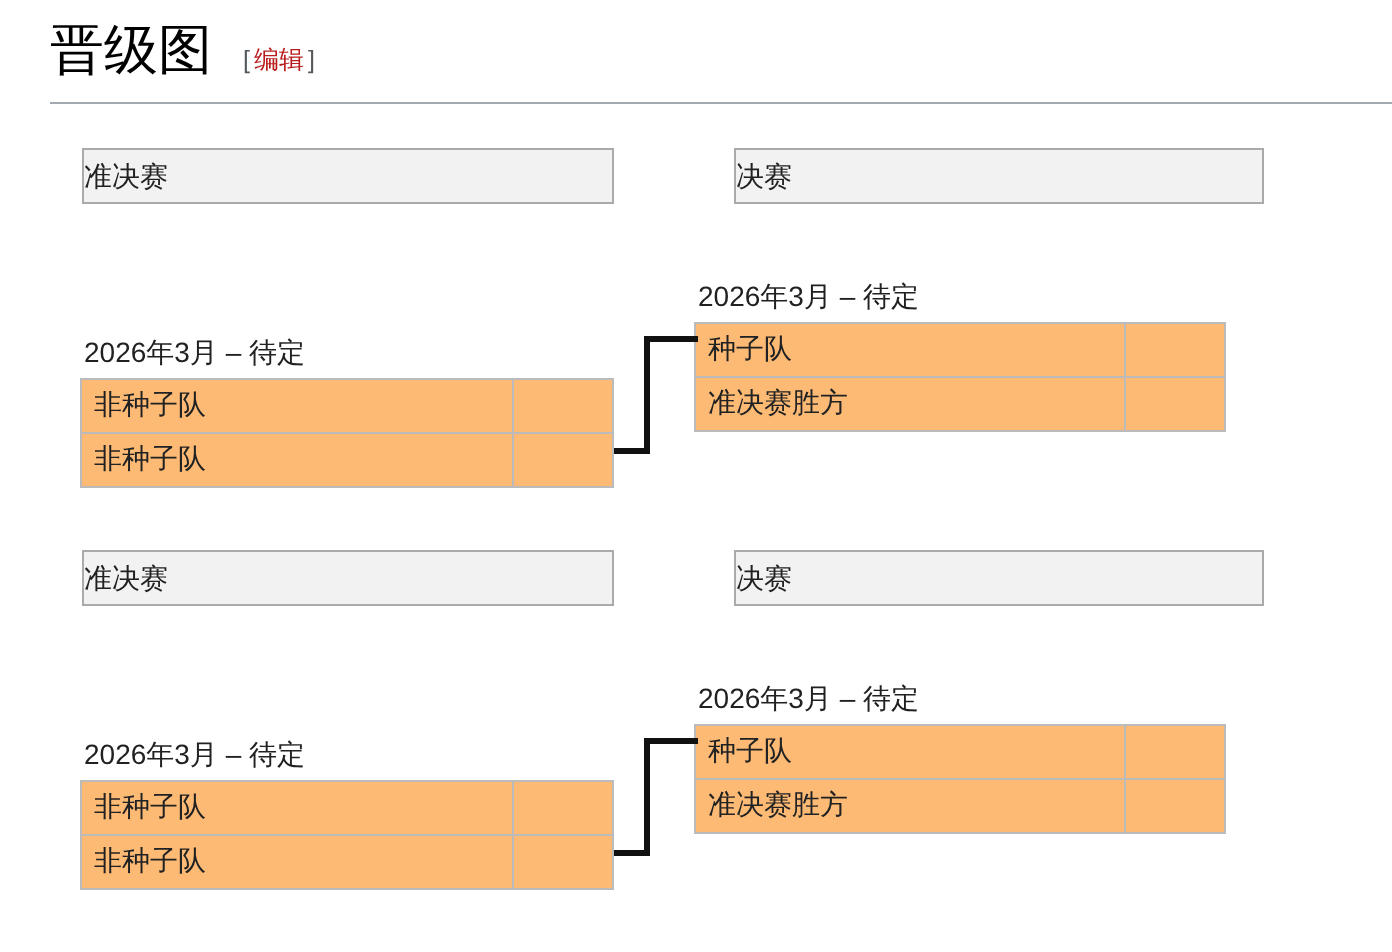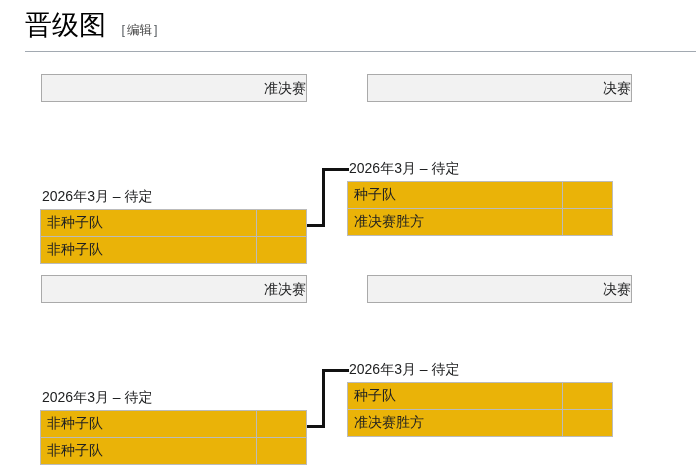--- a/index.html
+++ b/index.html
@@ -41,21 +41,21 @@
     line-height: 34px;
     vertical-align: baseline;
     margin-left: 11px;
     color: #54595d;
     white-space: nowrap;
   }
   .edit-bracket {
     color: #54595d;
   }
   .edit-link {
-    color: #404040;
+    color: #b91c1c;
     text-decoration: none;
     padding: 0 2px;
     cursor: pointer;
   }
   #heading-rule {
     position: absolute;
     left: 25px;
     top: 51px;
     width: 671px;
     height: 0;
@@ -80,24 +80,23 @@
   .bracket-section.section-2 { top: 201px; }
 
   
   .round-header {
     position: absolute;
     height: 28px;
     line-height: 26px;
     background: #f2f2f2;
     border: 1px solid #aaaaaa;
     box-sizing: border-box;
-    text-align: right;
+    text-align: left;
     font-size: 14px;
     color: #202122;
-    padding-left: 36px;
   }
   .round-header.col-semi {
     left: 41px;
     top: 16px;
     width: 266px;
   }
   .round-header.col-final {
     left: 367px;
     top: 16px;
     width: 265px;
@@ -117,30 +116,29 @@
     width: 266px;
     top: 80px;
   }
   .match-date {
     font-size: 14px;
     line-height: 20px;
     color: #202122;
     padding-left: 2px;
     margin-bottom: 3px;
     white-space: nowrap;
-    margin-top: 20px;
   }
   .match-table {
     border-collapse: collapse;
     width: 100%;
     table-layout: fixed;
   }
   .match-table td {
     border: 1px solid #bbbbbb;
-    background: #eab308;
+    background: #fdba74;
     height: 27px;
     font-size: 14px;
     color: #202122;
     padding: 0 0 0 6px;
     box-sizing: border-box;
     overflow: hidden;
     white-space: nowrap;
   }
   .match-table td.score-cell {
     width: 50px;

